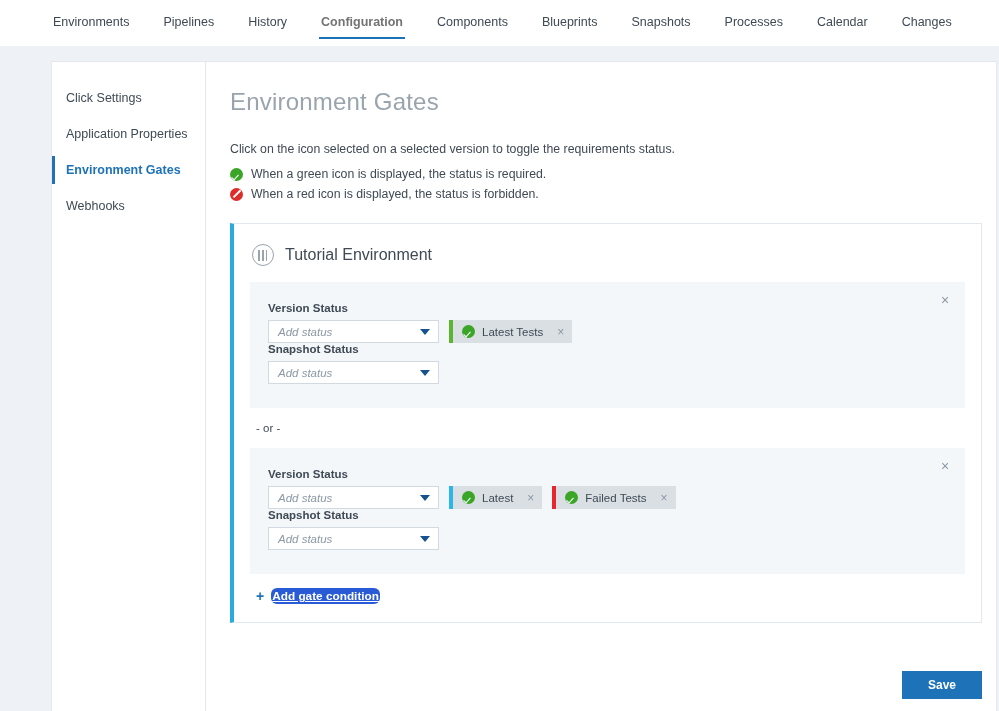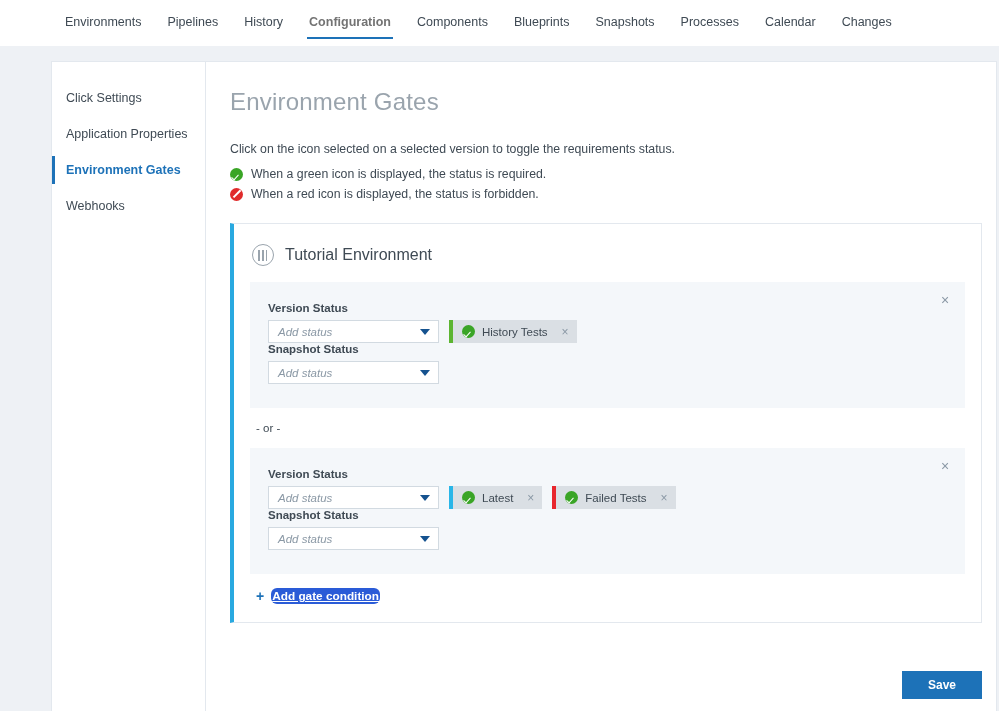--- a/index.html
+++ b/index.html
@@ -8,21 +8,22 @@
     background: #eef1f5;
     font-family: "Liberation Sans", sans-serif;
     -webkit-font-smoothing: antialiased;
   }
 
   
   .topnav {
     position: absolute; top: 0; left: 0; width: 999px; height: 46px;
     background: #ffffff;
     display: flex; align-items: flex-end;
-    padding-left: 52px;
+    padding-left: 40px;
+    gap: 8px;
   }
   .topnav-item {
     font-size: 12.5px; color: #3f4a54;
     padding: 15px 13px 0 13px;
     height: 46px; position: relative; white-space: nowrap;
     cursor: pointer;
   }
   .topnav-item.active { color: #737373; font-weight: bold; }
   .topnav-item.active::after {
     content: ""; position: absolute; left: 11px; right: 11px; bottom: 7px;
@@ -220,21 +221,21 @@
               <div class="field-label">Version Status</div>
               <div class="field-row">
                 <div class="select">
                   <span class="ph">Add status</span>
                   <span class="caret"></span>
                 </div>
                 <div class="chips">
                   <div class="chip">
                     <span class="bar" style="background: rgb(92, 181, 49);"></span>
                     <span class="ico green cico"></span>
-                    <span class="ctxt">History Tests</span>
+                    <span class="ctxt">Latest Tests</span>
                     <span class="cx">×</span>
                   </div>
                 </div>
               </div>
             </div>
             <div>
               <div class="field-label">Snapshot Status</div>
               <div class="field-row">
                 <div class="select">
                   <span class="ph">Add status</span>

